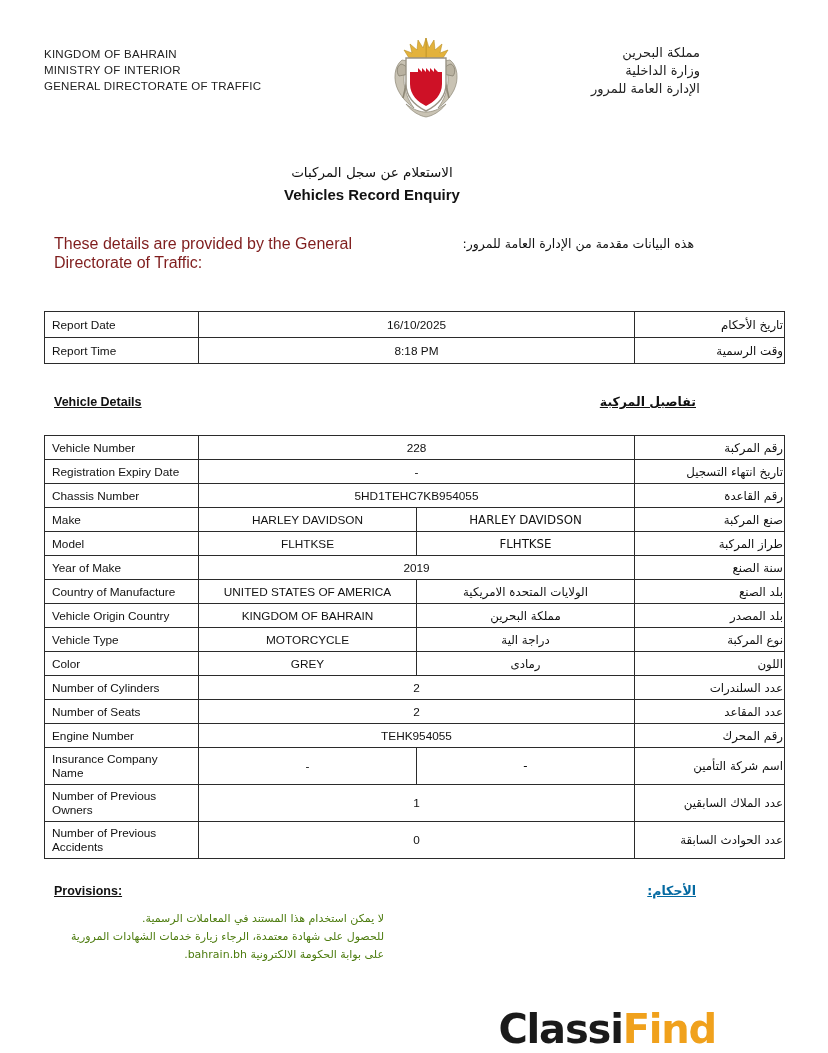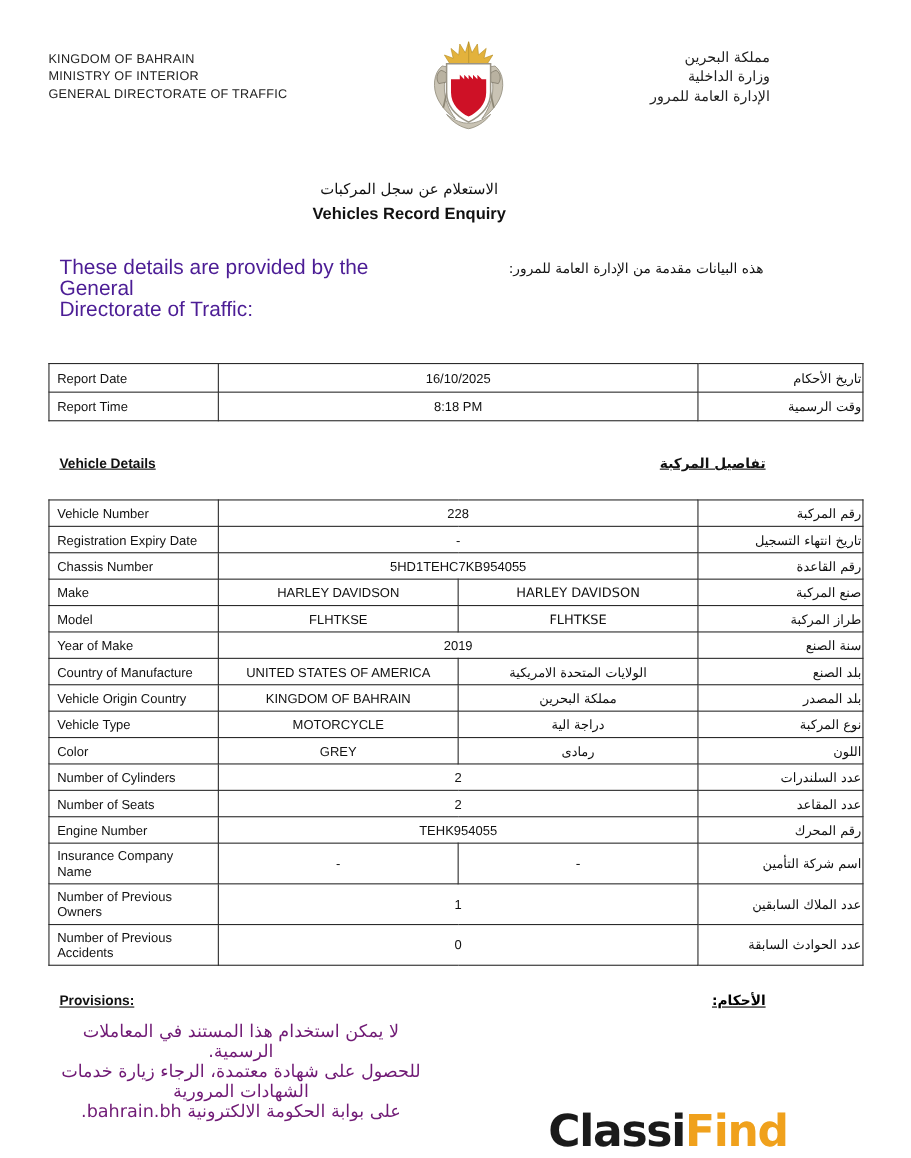--- a/index.html
+++ b/index.html
@@ -81,25 +81,25 @@
 
   
   .intro {
     display: flex;
     justify-content: space-between;
     align-items: flex-start;
     margin-top: 28px;
     padding: 0 6px 0 10px;
   }
   .intro-en {
-    font-size: 19px;
+    font-size: 16px;
     line-height: 19px;
     width: 330px;
     white-space: pre-line;
-    color: #4c1d95;
+    color: #7f1d1d;
   }
   .intro-ar {
     font-size: 12.5px;
     font-family: "DejaVu Sans", sans-serif;
     direction: rtl;
     text-align: right;
     line-height: 19px;
     color: #111;
   }
 
@@ -200,45 +200,45 @@
     font-weight: bold;
     text-decoration: underline;
     color: #111;
   }
   .provisions-head .ar {
     font-size: 12.5px;
     font-weight: bold;
     text-decoration: underline;
     font-family: "DejaVu Sans", sans-serif;
     direction: rtl;
-    color: #000000;
+    color: #0369a1;
   }
   .provisions-body {
     display: flex;
     justify-content: space-between;
     align-items: flex-start;
     margin-top: 12px;
     padding: 0 4px 0 10px;
   }
   .prov-en {
     font-size: 12.3px;
     line-height: 17px;
     white-space: pre-line;
     width: 370px;
     color: #111;
   }
   .prov-ar {
-    font-size: 16px;
+    font-size: 11px;
     line-height: 18px;
     font-family: "DejaVu Sans", sans-serif;
     direction: rtl;
-    text-align: center;
+    text-align: right;
     white-space: pre-line;
     width: 330px;
-    color: #701a75;
+    color: #4d7c0f;
   }
 
   
   .watermark {
     position: absolute;
     right: 28px;
     bottom: 2px;
     font-size: 40px;
     font-weight: bold;
     letter-spacing: -1.2px;

